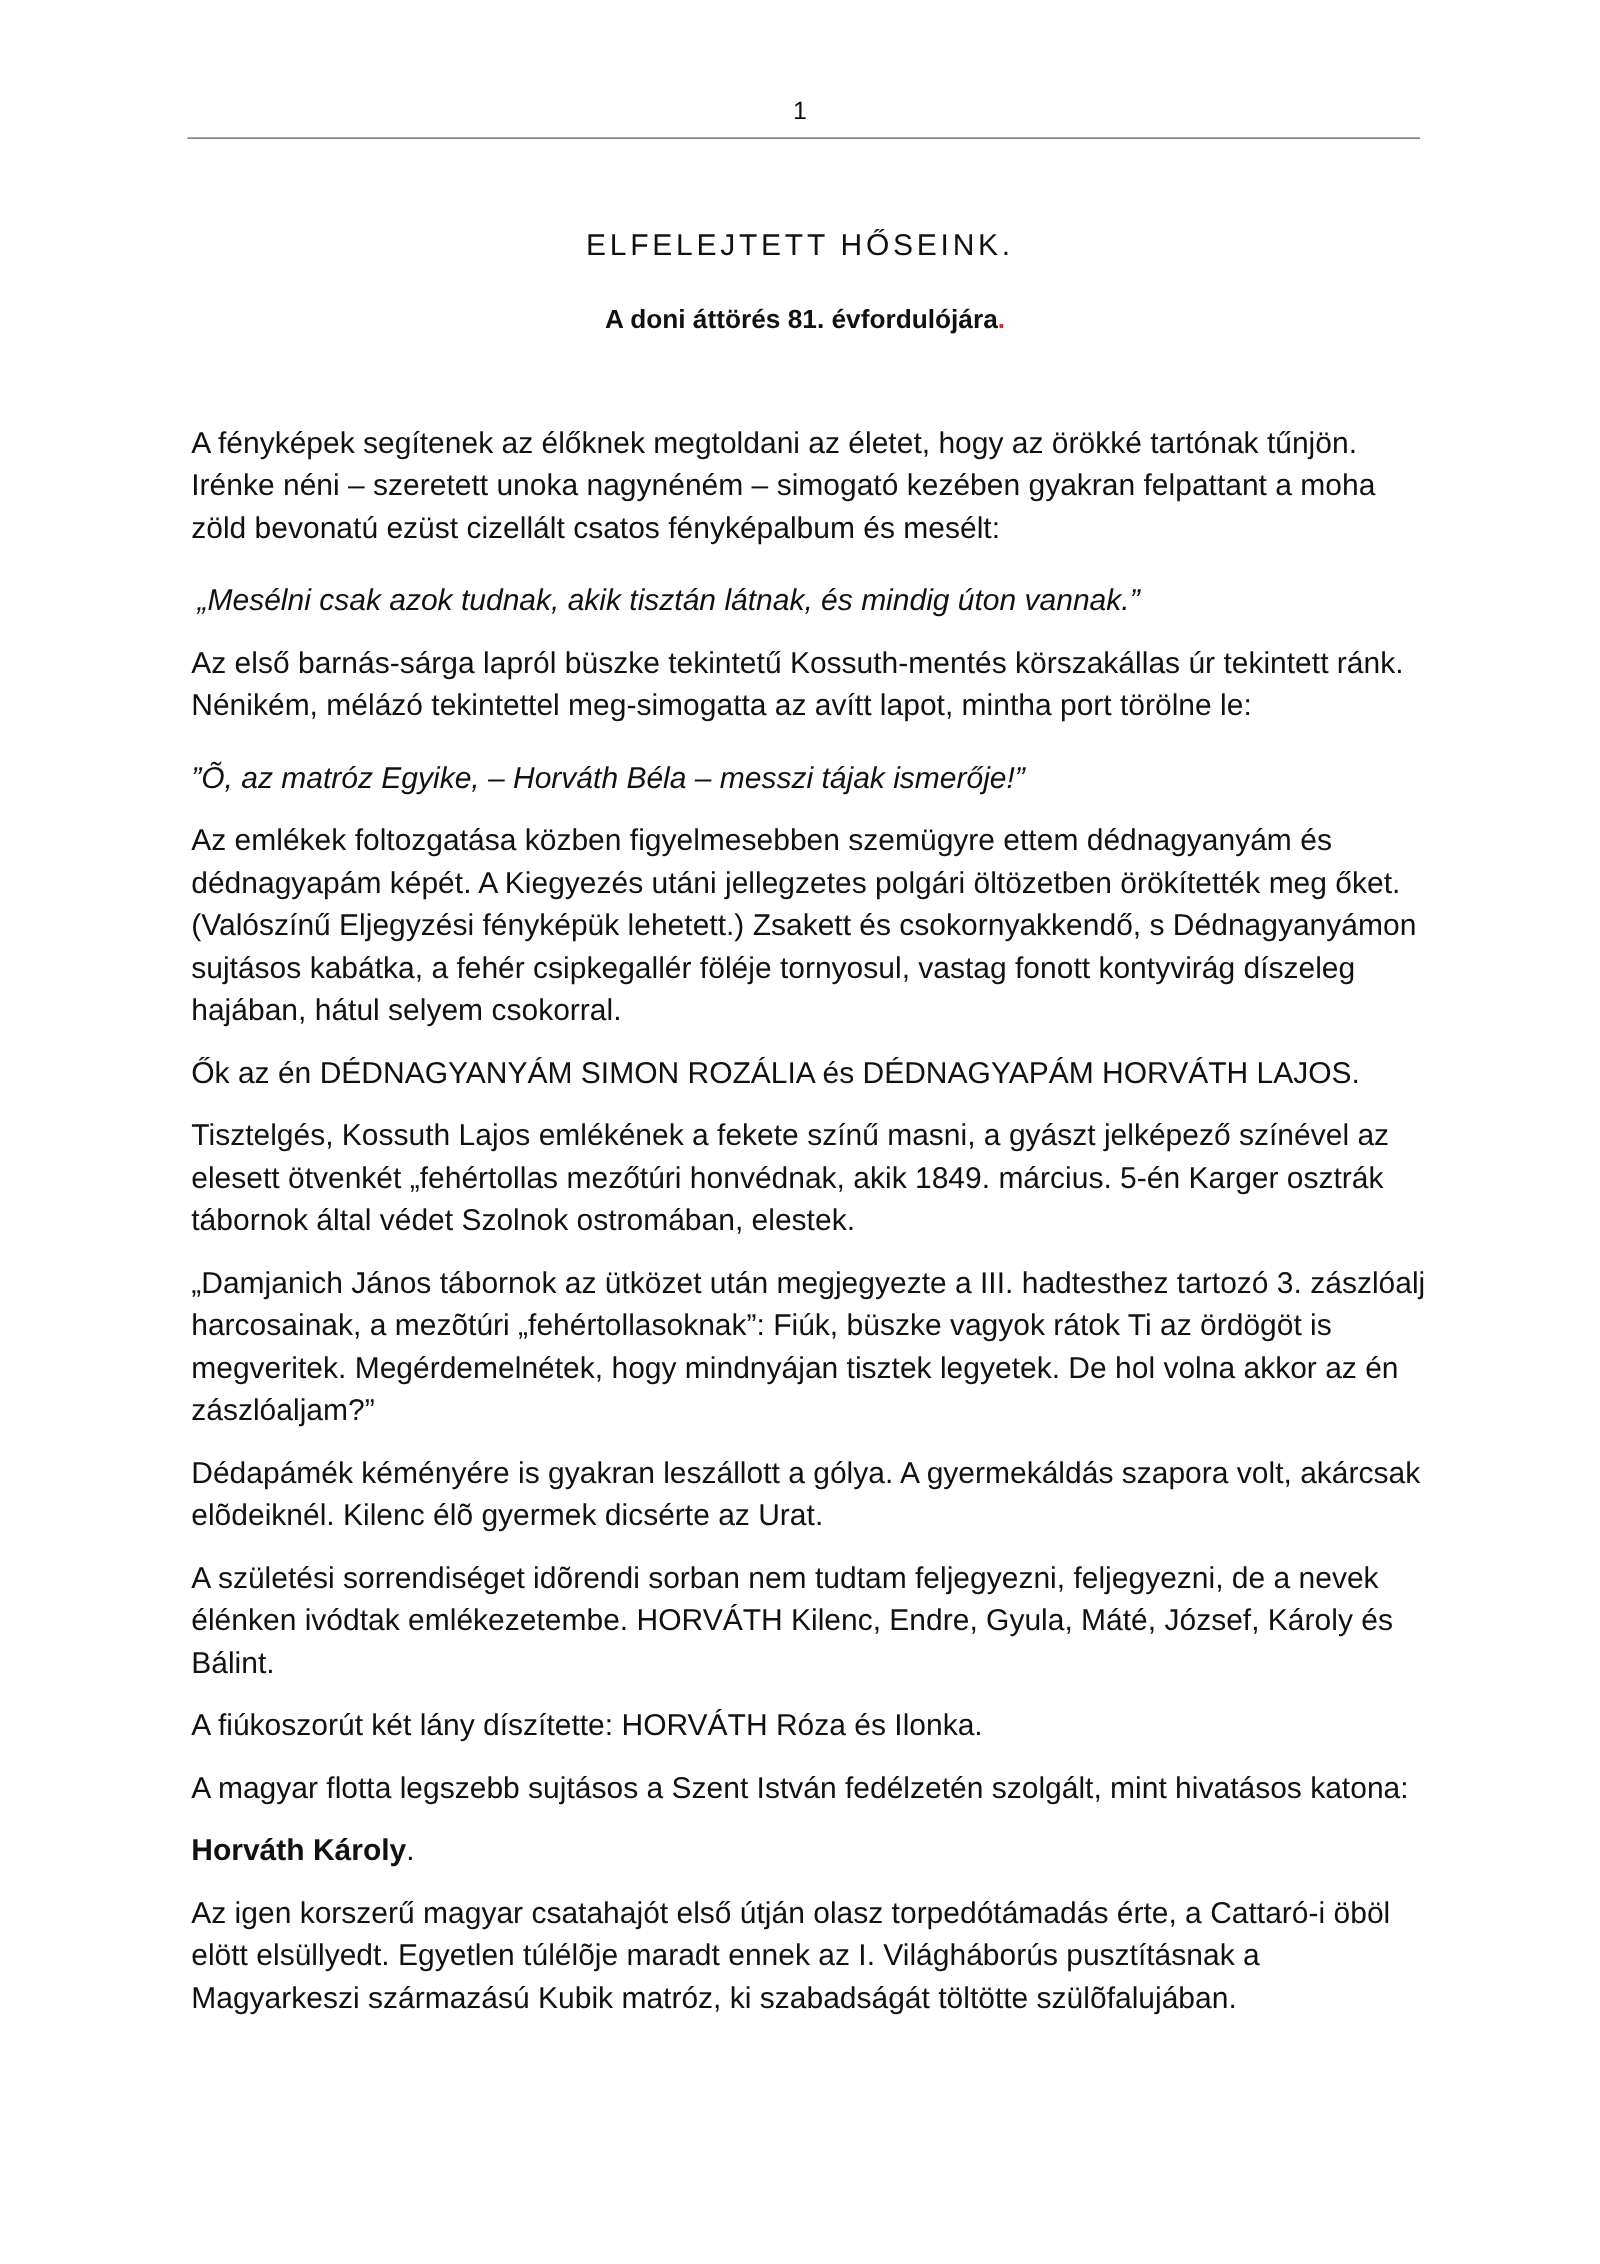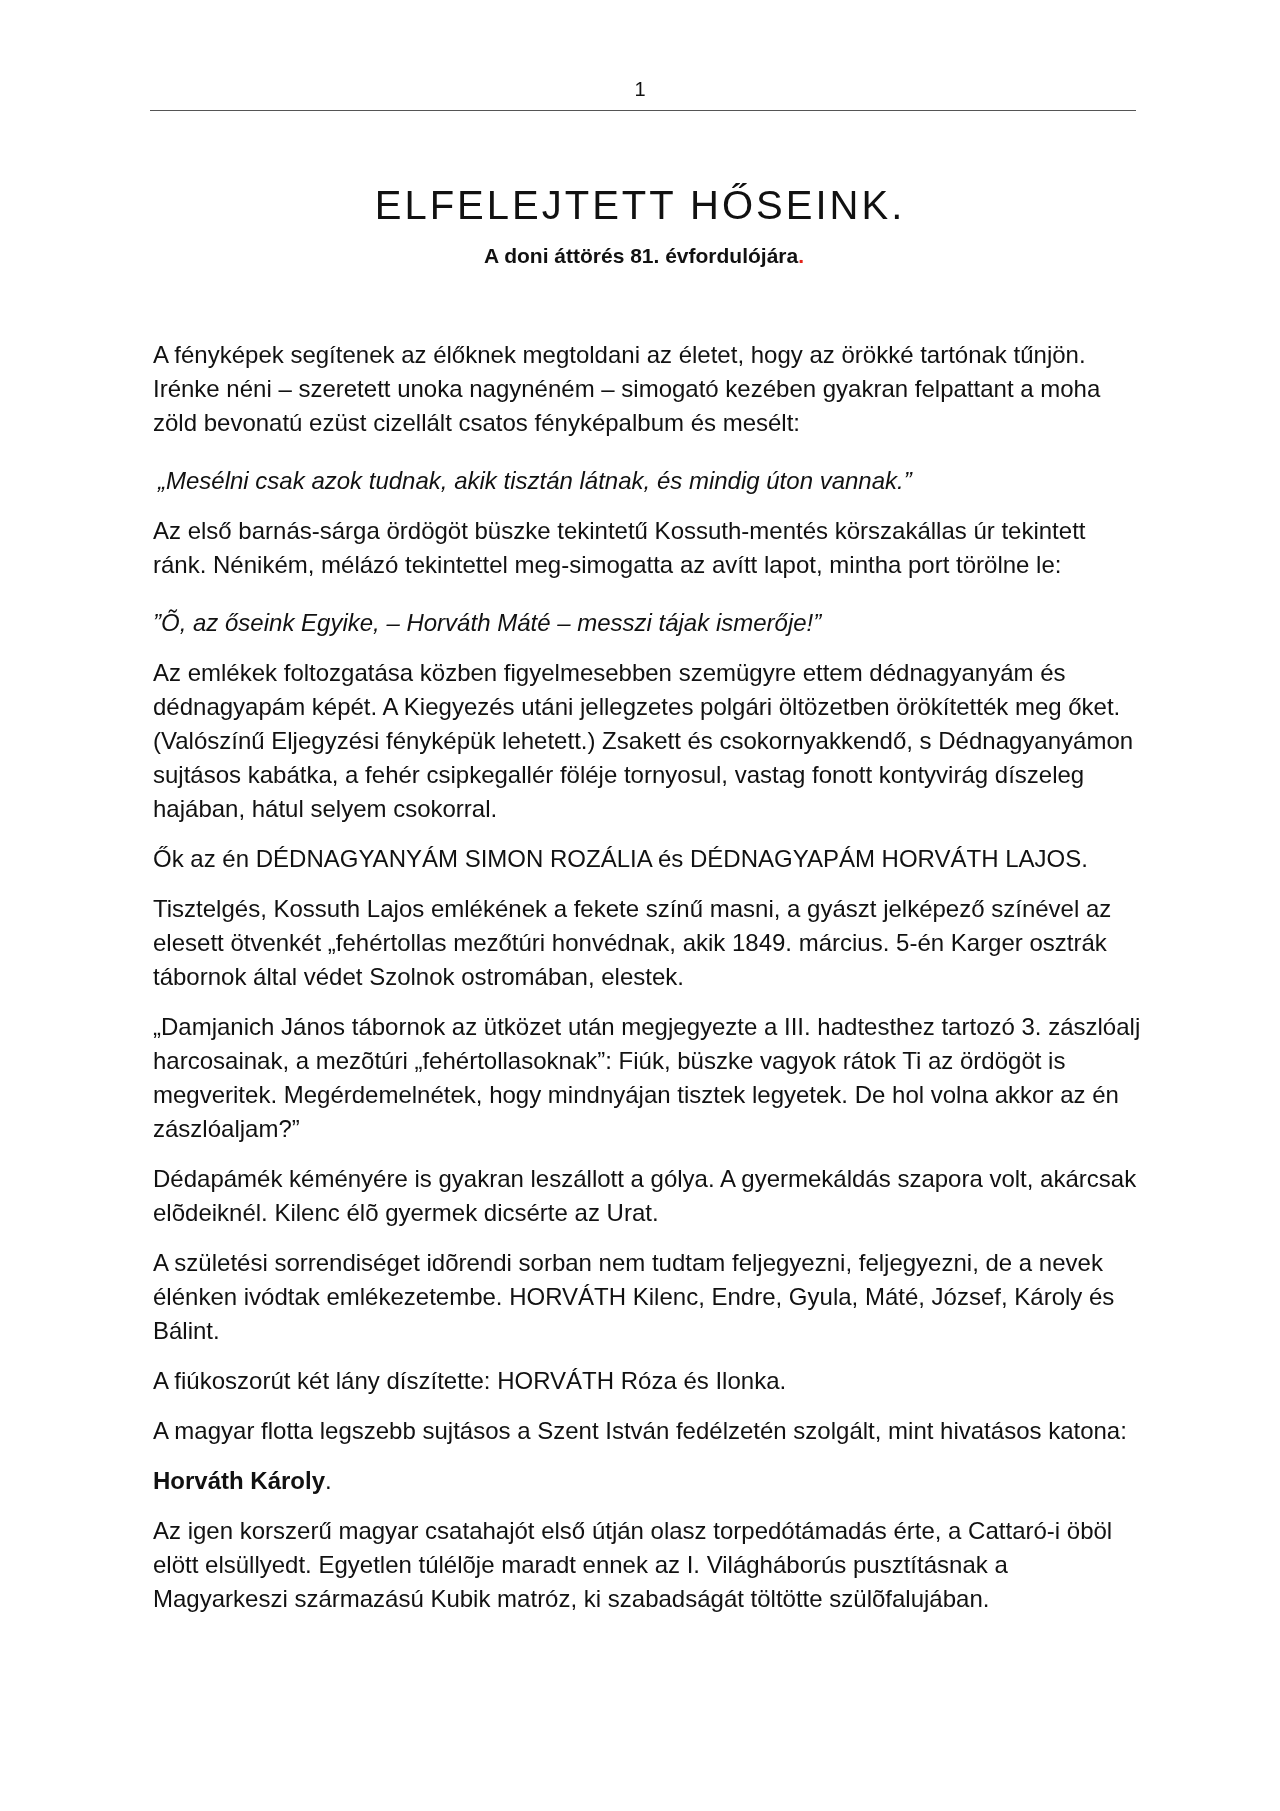--- a/index.html
+++ b/index.html
@@ -4,21 +4,21 @@
 <style>
   html, body { margin: 0; padding: 0; background: #ffffff; }
   body { width: 1280px; height: 1811px; position: relative; overflow: hidden;
          font-family: "Liberation Sans", "DejaVu Sans", sans-serif; color: #111; }
   .page { position: absolute; left: 0; top: 0; width: 1280px; height: 1811px; background: #fff; }
   .page-number { position: absolute; top: 78px; left: 0; width: 1280px; text-align: center;
                  font-size: 20px; color: #111; }
   .header-rule { position: absolute; top: 110px; left: 150px; width: 986px; height: 0;
                  border-top: 1.5px solid #555; }
   .title { position: absolute; top: 183px; left: 0; width: 1280px; text-align: center;
-           font-size: 40px; letter-spacing: 3px; font-weight: normal; color: #111; margin: 0; }
+           font-size: 24px; letter-spacing: 3px; font-weight: normal; color: #111; margin: 0; }
   .subtitle { position: absolute; top: 240px; left: 0; width: 1280px; text-align: center;
               font-size: 21px; font-weight: bold; color: #111; margin: 4px; }
   .subtitle .accent { color: #e2231a; }
   .body { position: absolute; top: 338px; left: 153px; width: 990px; font-size: 24px; line-height: 34px; }
   .body p { margin: 0 0 16px 0; }
   .body p.quote { font-style: italic; margin-top: 24px; }
   .body p.quote.indent { padding-left: 5px; }
   .body strong { font-weight: bold; }
 </style>
 </head>
@@ -27,22 +27,22 @@
 <div class="page">
   <div class="page-number">1</div>
   <div class="header-rule"></div>
 
   <h1 class="title">ELFELEJTETT HŐSEINK.</h1>
   <h2 class="subtitle"><span>A doni áttörés 81. évfordulójára</span><span class="accent">.</span></h2>
 
   <div class="body">
     <p>A fényképek segítenek az élőknek megtoldani az életet, hogy az örökké tartónak tűnjön. Irénke néni – szeretett unoka nagynéném – simogató kezében gyakran felpattant a moha zöld bevonatú ezüst cizellált csatos fényképalbum és mesélt:</p>
     <p class="quote indent">„Mesélni csak azok tudnak, akik tisztán látnak, és mindig úton vannak.”</p>
-    <p>Az első barnás-sárga ördögöt büszke tekintetű Kossuth-mentés körszakállas úr tekintett ránk. Nénikém, mélázó tekintettel meg-simogatta az avítt lapot, mintha port törölne le:</p>
-    <p class="quote">”Õ, az őseink Egyike, – Horváth Máté – messzi tájak ismerője!”</p>
+    <p>Az első barnás-sárga lapról büszke tekintetű Kossuth-mentés körszakállas úr tekintett ránk. Nénikém, mélázó tekintettel meg-simogatta az avítt lapot, mintha port törölne le:</p>
+    <p class="quote">”Õ, az matróz Egyike, – Horváth Béla – messzi tájak ismerője!”</p>
     <p>Az emlékek foltozgatása közben figyelmesebben szemügyre ettem dédnagyanyám és dédnagyapám képét. A Kiegyezés utáni jellegzetes polgári öltözetben örökítették meg őket. (Valószínű Eljegyzési fényképük lehetett.) Zsakett és csokornyakkendő, s Dédnagyanyámon sujtásos kabátka, a fehér csipkegallér föléje tornyosul, vastag fonott kontyvirág díszeleg hajában, hátul selyem csokorral.</p>
     <p>Ők az én DÉDNAGYANYÁM SIMON ROZÁLIA és DÉDNAGYAPÁM HORVÁTH LAJOS.</p>
     <p>Tisztelgés, Kossuth Lajos emlékének a fekete színű masni, a gyászt jelképező színével az elesett ötvenkét „fehértollas mezőtúri honvédnak, akik 1849. március. 5-én Karger osztrák tábornok által védet Szolnok ostromában, elestek.</p>
     <p>„Damjanich János tábornok az ütközet után megjegyezte a III. hadtesthez tartozó 3. zászlóalj harcosainak, a mezõtúri „fehértollasoknak”: Fiúk, büszke vagyok rátok Ti az ördögöt is megveritek. Megérdemelnétek, hogy mindnyájan tisztek legyetek. De hol volna akkor az én zászlóaljam?”</p>
     <p>Dédapámék kéményére is gyakran leszállott a gólya. A gyermekáldás szapora volt, akárcsak elõdeiknél. Kilenc élõ gyermek dicsérte az Urat.</p>
     <p>A születési sorrendiséget idõrendi sorban nem tudtam feljegyezni, feljegyezni, de a nevek élénken ivódtak emlékezetembe. HORVÁTH Kilenc, Endre, Gyula, Máté, József, Károly és Bálint.</p>
     <p>A fiúkoszorút két lány díszítette: HORVÁTH Róza és Ilonka.</p>
     <p>A magyar flotta legszebb sujtásos a Szent István fedélzetén szolgált, mint hivatásos katona:</p>
     <p><strong>Horváth Károly</strong><span>.</span></p>
     <p>Az igen korszerű magyar csatahajót első útján olasz torpedótámadás érte, a Cattaró-i öböl elött elsüllyedt. Egyetlen túlélõje maradt ennek az I. Világháborús pusztításnak a Magyarkeszi származású Kubik matróz, ki szabadságát töltötte szülõfalujában.</p>

